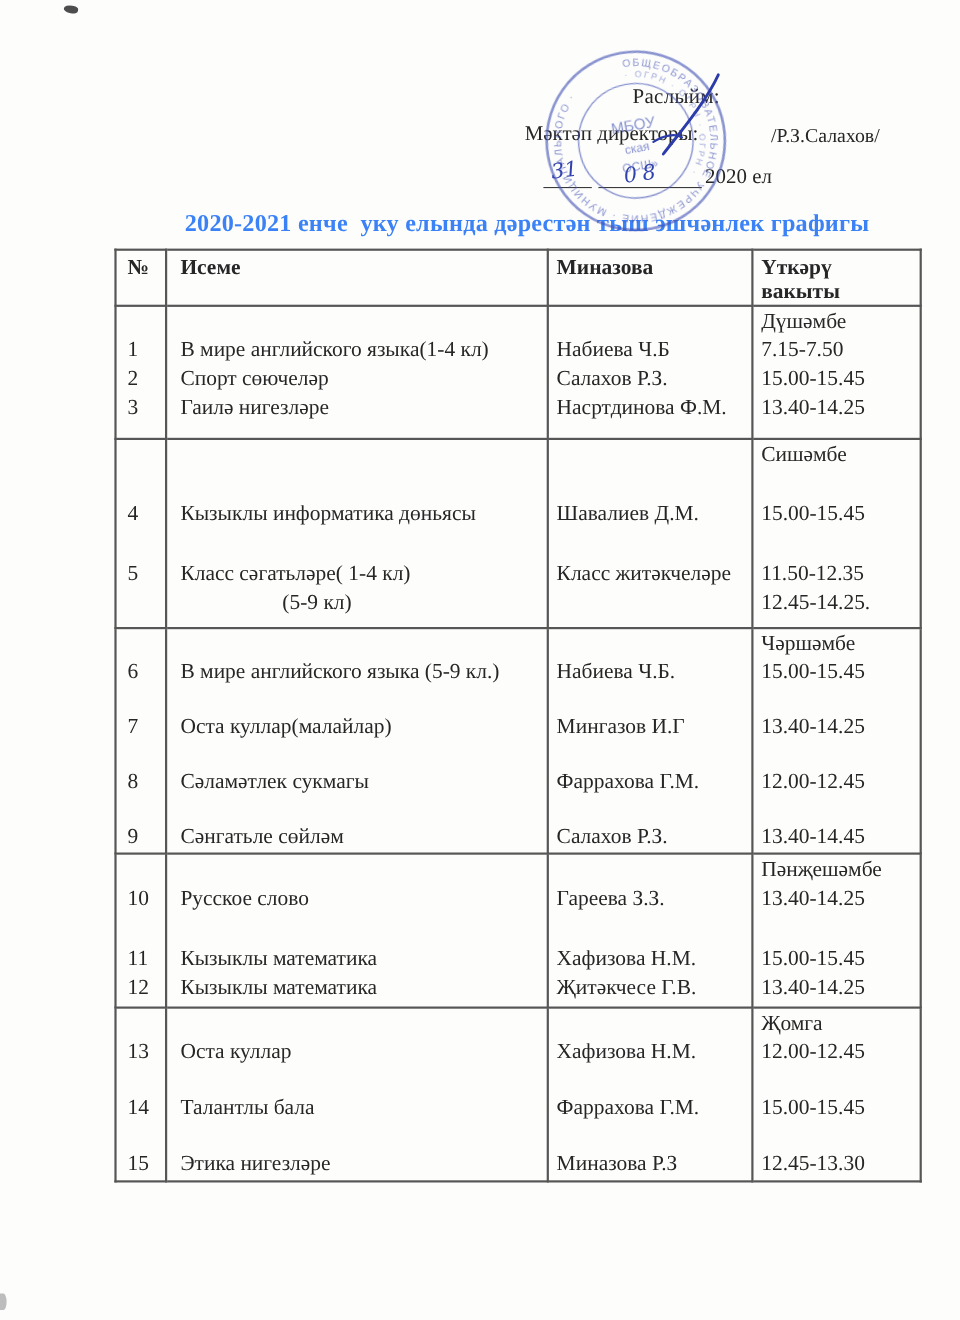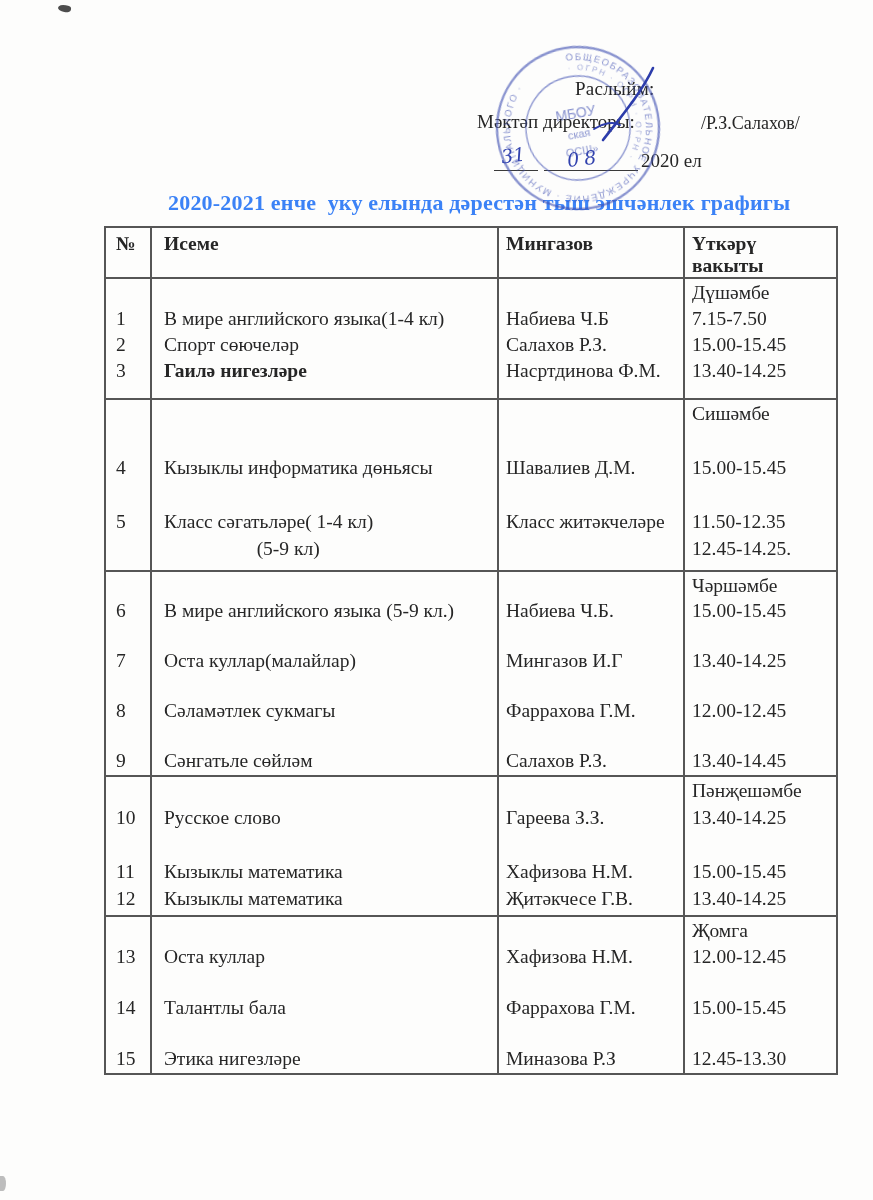--- a/index.html
+++ b/index.html
@@ -95,38 +95,38 @@
   <colgroup>
     <col style="width:46px">
       <col style="width:347px">
       <col style="width:186px">
       <col style="width:153px">
   </colgroup>
   <thead>
     <tr style="height:48px">
         <th>№</th>
         <th>Исеме</th>
-        <th>Мингазов</th>
+        <th>Миназова</th>
         <th>Үткәрү
 вакыты</th>
       </tr>
   </thead>
   <tbody>
       <tr style="height: 121px;">
         <td>
           <div class="ln" style="height: 26px;"></div>
           <div class="ln" style="height: 26px;">1</div>
           <div class="ln" style="height: 26px;">2</div>
           <div class="ln" style="height: 26px;">3</div>
         </td>
         <td>
           <div class="ln" style="height: 26px;"></div>
           <div class="ln" style="height: 26px;">В мире английского языка(1-4 кл)</div>
           <div class="ln" style="height: 26px;">Спорт сөючеләр</div>
-          <div class="ln" style="height: 26px; font-weight: bold;">Гаилә нигезләре</div>
+          <div class="ln" style="height: 26px;">Гаилә нигезләре</div>
         </td>
         <td>
           <div class="ln" style="height: 26px;"></div>
           <div class="ln" style="height: 26px;">Набиева Ч.Б</div>
           <div class="ln" style="height: 26px;">Салахов Р.З.</div>
           <div class="ln" style="height: 26px;">Насртдинова Ф.М.</div>
         </td>
         <td>
           <div class="ln" style="height: 26px;">Дүшәмбе</div>
           <div class="ln" style="height: 26px;">7.15-7.50</div>

